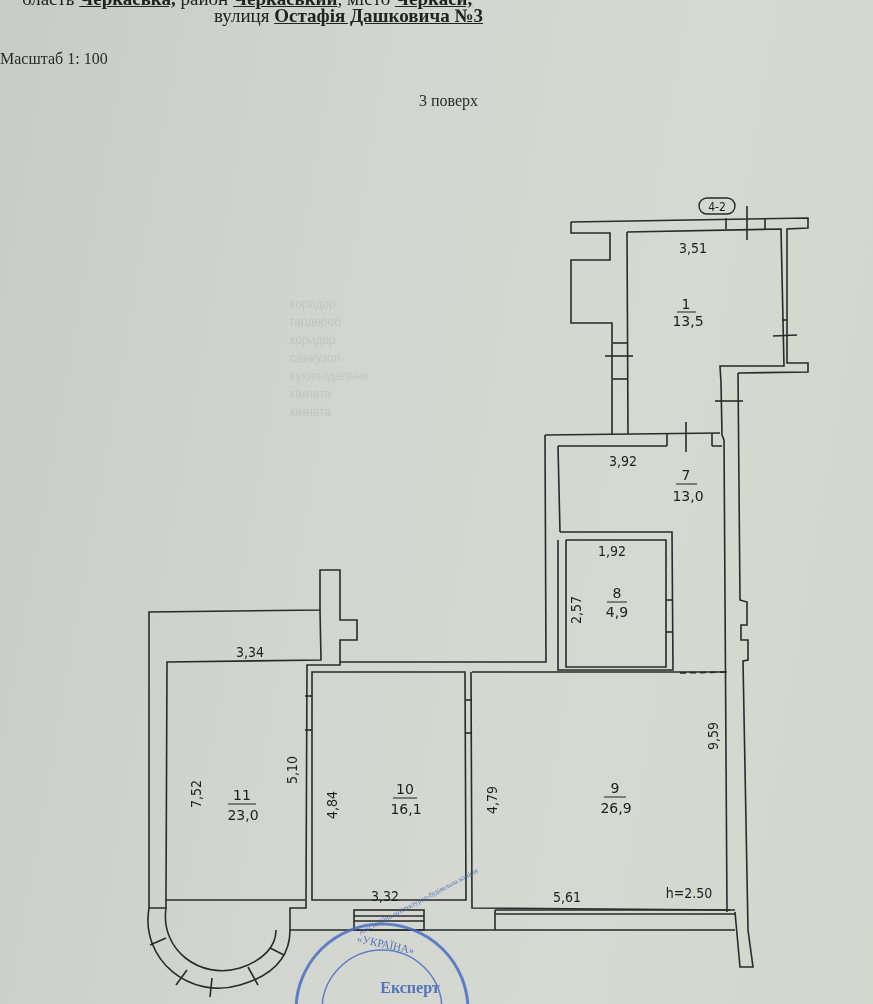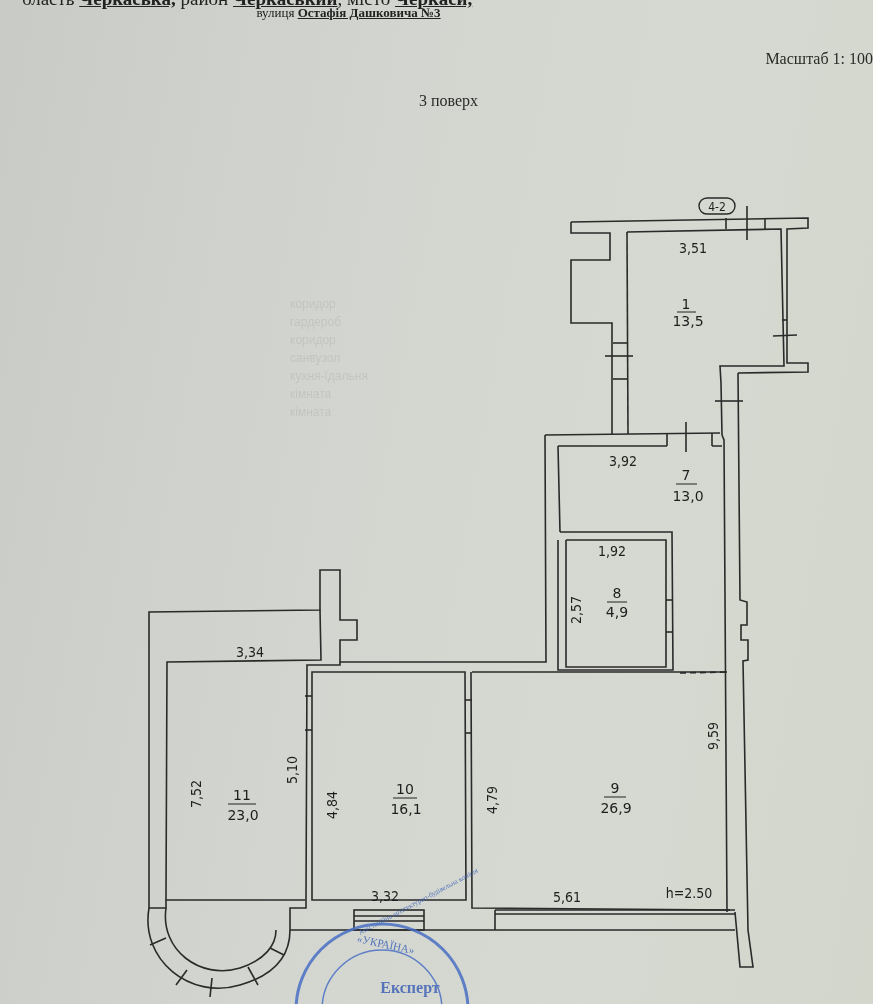--- a/index.html
+++ b/index.html
@@ -4,22 +4,22 @@
 <style>
   html, body { margin:0; padding:0; }
   body {
     width:873px; height:1004px; overflow:hidden; position:relative;
     background: linear-gradient(100deg, #c9ccc6 0%, #d3d6d0 40%, #d6d9d1 70%, #d2d6cb 100%);
     font-family: "Liberation Serif", serif; color:#1a1a1a;
   }
   .header { position:absolute; left:0; top:0; width:873px; }
   .line1 { position:absolute; top:-12px; left:22px; font-size:19px; white-space:nowrap; color:#222; }
   .line1 u, .line2 u { font-weight:bold; }
-  .line2 { position:absolute; top:5px; left:0; width:697px; text-align:center; font-size:13px; color:#222; }
-  .scale { position:absolute; top:50px; left:0; width:873px; text-align:right; font-size:16px; color:#2a2a2a; }
+  .line2 { position:absolute; top:5px; left:0; width:697px; text-align:center; font-size:19px; color:#222; }
+  .scale { position:absolute; top:50px; left:0; width:873px; text-align:left; font-size:16px; color:#2a2a2a; }
   .floor { position:absolute; top:92px; left:12px; width:873px; text-align:center; font-size:16px; color:#2a2a2a; }
   .ghost { position:absolute; color:rgba(80,80,80,0.12); font-size:12px; font-family:"Liberation Sans", sans-serif; }
   svg.plan { position:absolute; left:0; top:0; }
   .dim { font-family:"DejaVu Sans Condensed","DejaVu Sans", sans-serif; font-size:14px; fill:#1e1e1e; }
   .lbl { font-family:"DejaVu Sans", sans-serif; font-size:14px; fill:#1e1e1e; }
   .stamp-text { font-family:"Liberation Serif", serif; fill:#3f63b7; }
 </style>
 </head>
 <body>
 

